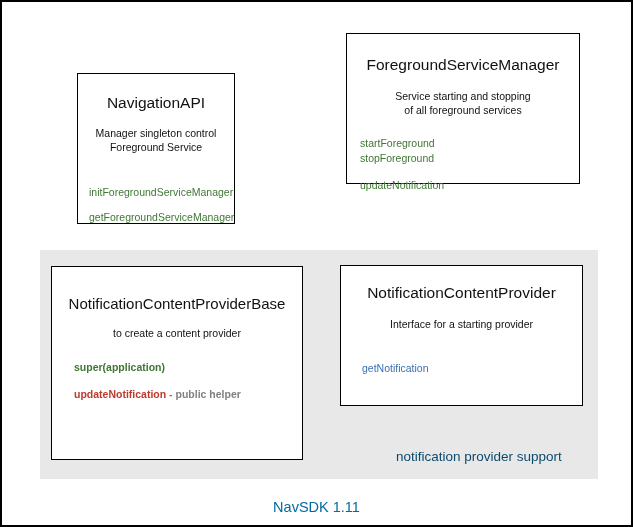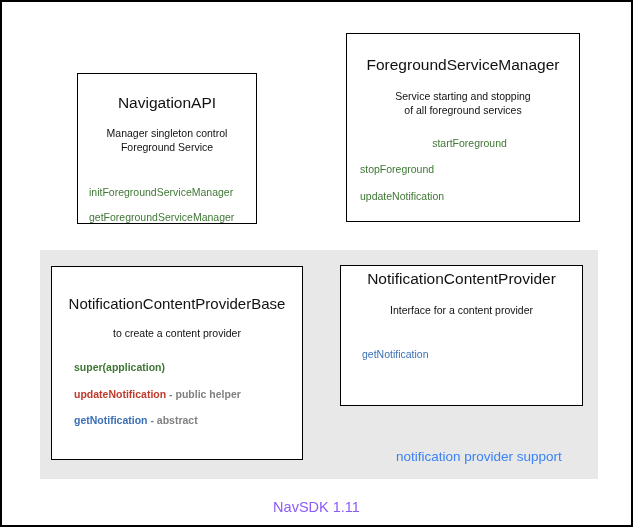--- a/index.html
+++ b/index.html
@@ -22,21 +22,21 @@
 
   
   .group-panel {
     position: absolute;
     background: #e8e8e8;
     box-sizing: border-box;
   }
   .group-panel-label {
     position: absolute;
     font-size: 13.5px;
-    color: #3b82f6;
+    color: #0c4a6e;
     white-space: nowrap;
   }
 
   
   .class-box {
     position: absolute;
     background: #ffffff;
     border: 1.6px solid #000000;
     box-sizing: border-box;
     text-align: center;
@@ -64,55 +64,55 @@
   .m-red    { color: #c0392b; }
   .m-blue   { color: #3b6fb6; }
   .m-note   { color: #808080; }
 
   
   .footer-caption {
     position: absolute;
     width: 100%;
     text-align: center;
     font-size: 14.5px;
-    color: #8b5cf6;
+    color: #0369a1;
   }
 </style>
 </head>
 <body>
 
 <div class="canvas">
 
   <div class="group-panel" style="left:38px; top:248px; width:558px; height:229px;"></div>
   <div class="group-panel-label" style="left:394px; top:447px;">notification provider support</div>
 
-  <div class="class-box" style="left:75px; top:71px; width:180px; height:151px;">
+  <div class="class-box" style="left:75px; top:71px; width:158px; height:151px;">
     <div class="class-title" style="margin-top:20px;">NavigationAPI</div>
     <div class="class-desc" style="margin-top:15px;">
       <div>Manager singleton control</div>
       <div>Foreground Service</div>
     </div>
     <div class="members" style="margin-top:32px; padding-left:11px;">
       <div class="member" style="margin-bottom:14px;">
         <span class="m-green">initForegroundServiceManager</span><span class="m-note"></span>
       </div>
       <div class="member">
         <span class="m-green">getForegroundServiceManager</span><span class="m-note"></span>
       </div>
     </div>
   </div>
 
-  <div class="class-box" style="left:344px; top:31px; width:234px; height:189px;">
+  <div class="class-box" style="left:344px; top:31px; width:234px; height:151px;">
     <div class="class-title" style="margin-top:22px;">ForegroundServiceManager</div>
     <div class="class-desc" style="margin-top:16px;">
       <div>Service starting and stopping</div>
       <div>of all foreground services</div>
     </div>
     <div class="members" style="margin-top:20px; padding-left:13px;">
-      <div class="member" style="margin-bottom:15px;text-align:center;">
+      <div class="member" style="margin-bottom:4px;">
         <span class="m-green">startForeground</span><span class="m-note"></span>
       </div>
       <div class="member" style="margin-bottom:15px;">
         <span class="m-green">stopForeground</span><span class="m-note"></span>
       </div>
       <div class="member">
         <span class="m-green">updateNotification</span><span class="m-note"></span>
       </div>
     </div>
   </div>
@@ -122,30 +122,27 @@
     <div class="class-desc" style="margin-top:15px;">
       <div>to create a content provider</div>
     </div>
     <div class="members" style="margin-top:21px; padding-left:22px;font-weight:bold;">
       <div class="member" style="margin-bottom:15px;">
         <span class="m-green">super(application)</span><span class="m-note"></span>
       </div>
       <div class="member" style="margin-bottom:15px;">
         <span class="m-red">updateNotification</span><span class="m-note"> - public helper</span>
       </div>
-      <div class="member">
-        <span class="m-blue">getNotification</span><span class="m-note"> - abstract</span>
-      </div>
     </div>
   </div>
 
   <div class="class-box" style="left:338px; top:263px; width:243px; height:141px;">
-    <div class="class-title" style="margin-top:4px;">NotificationContentProvider</div>
+    <div class="class-title" style="margin-top:18px;">NotificationContentProvider</div>
     <div class="class-desc" style="margin-top:16px;">
-      <div>Interface for a content provider</div>
+      <div>Interface for a starting provider</div>
     </div>
     <div class="members" style="margin-top:31px; padding-left:21px;">
       <div class="member">
         <span class="m-blue">getNotification</span><span class="m-note"></span>
       </div>
     </div>
   </div>
 
   <div class="footer-caption" style="left:0; top:497px;">NavSDK 1.11</div>
 

